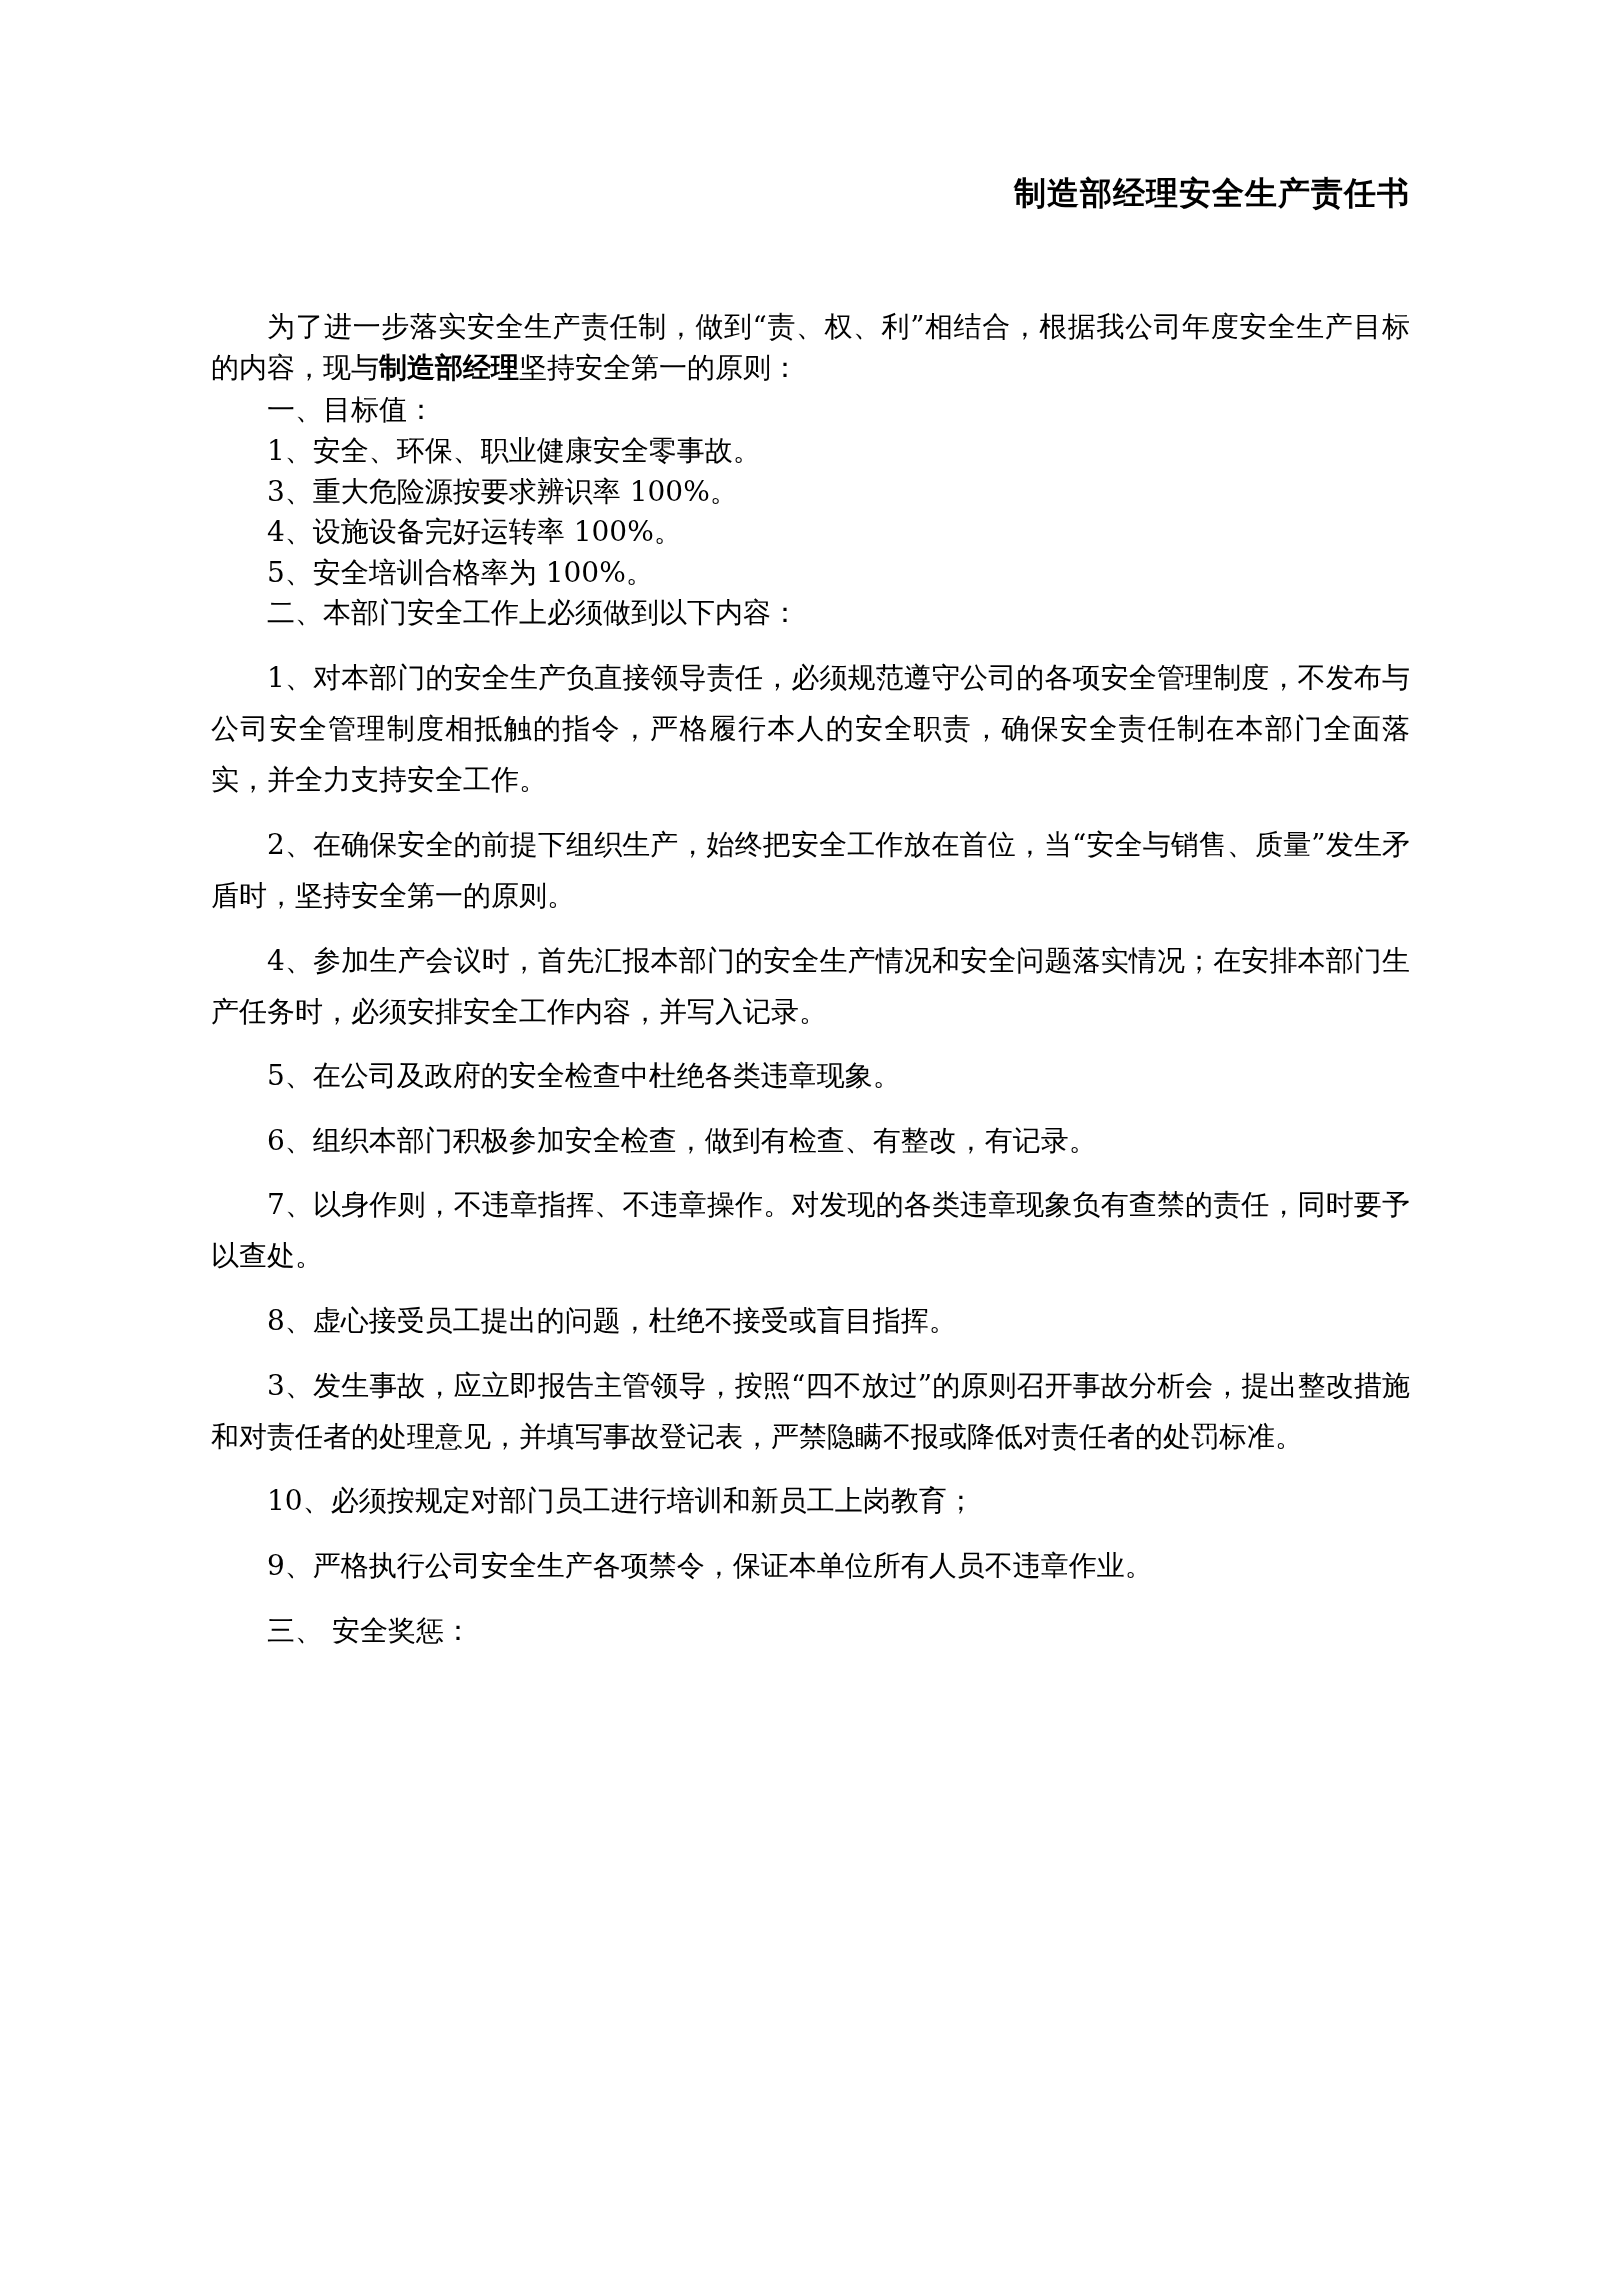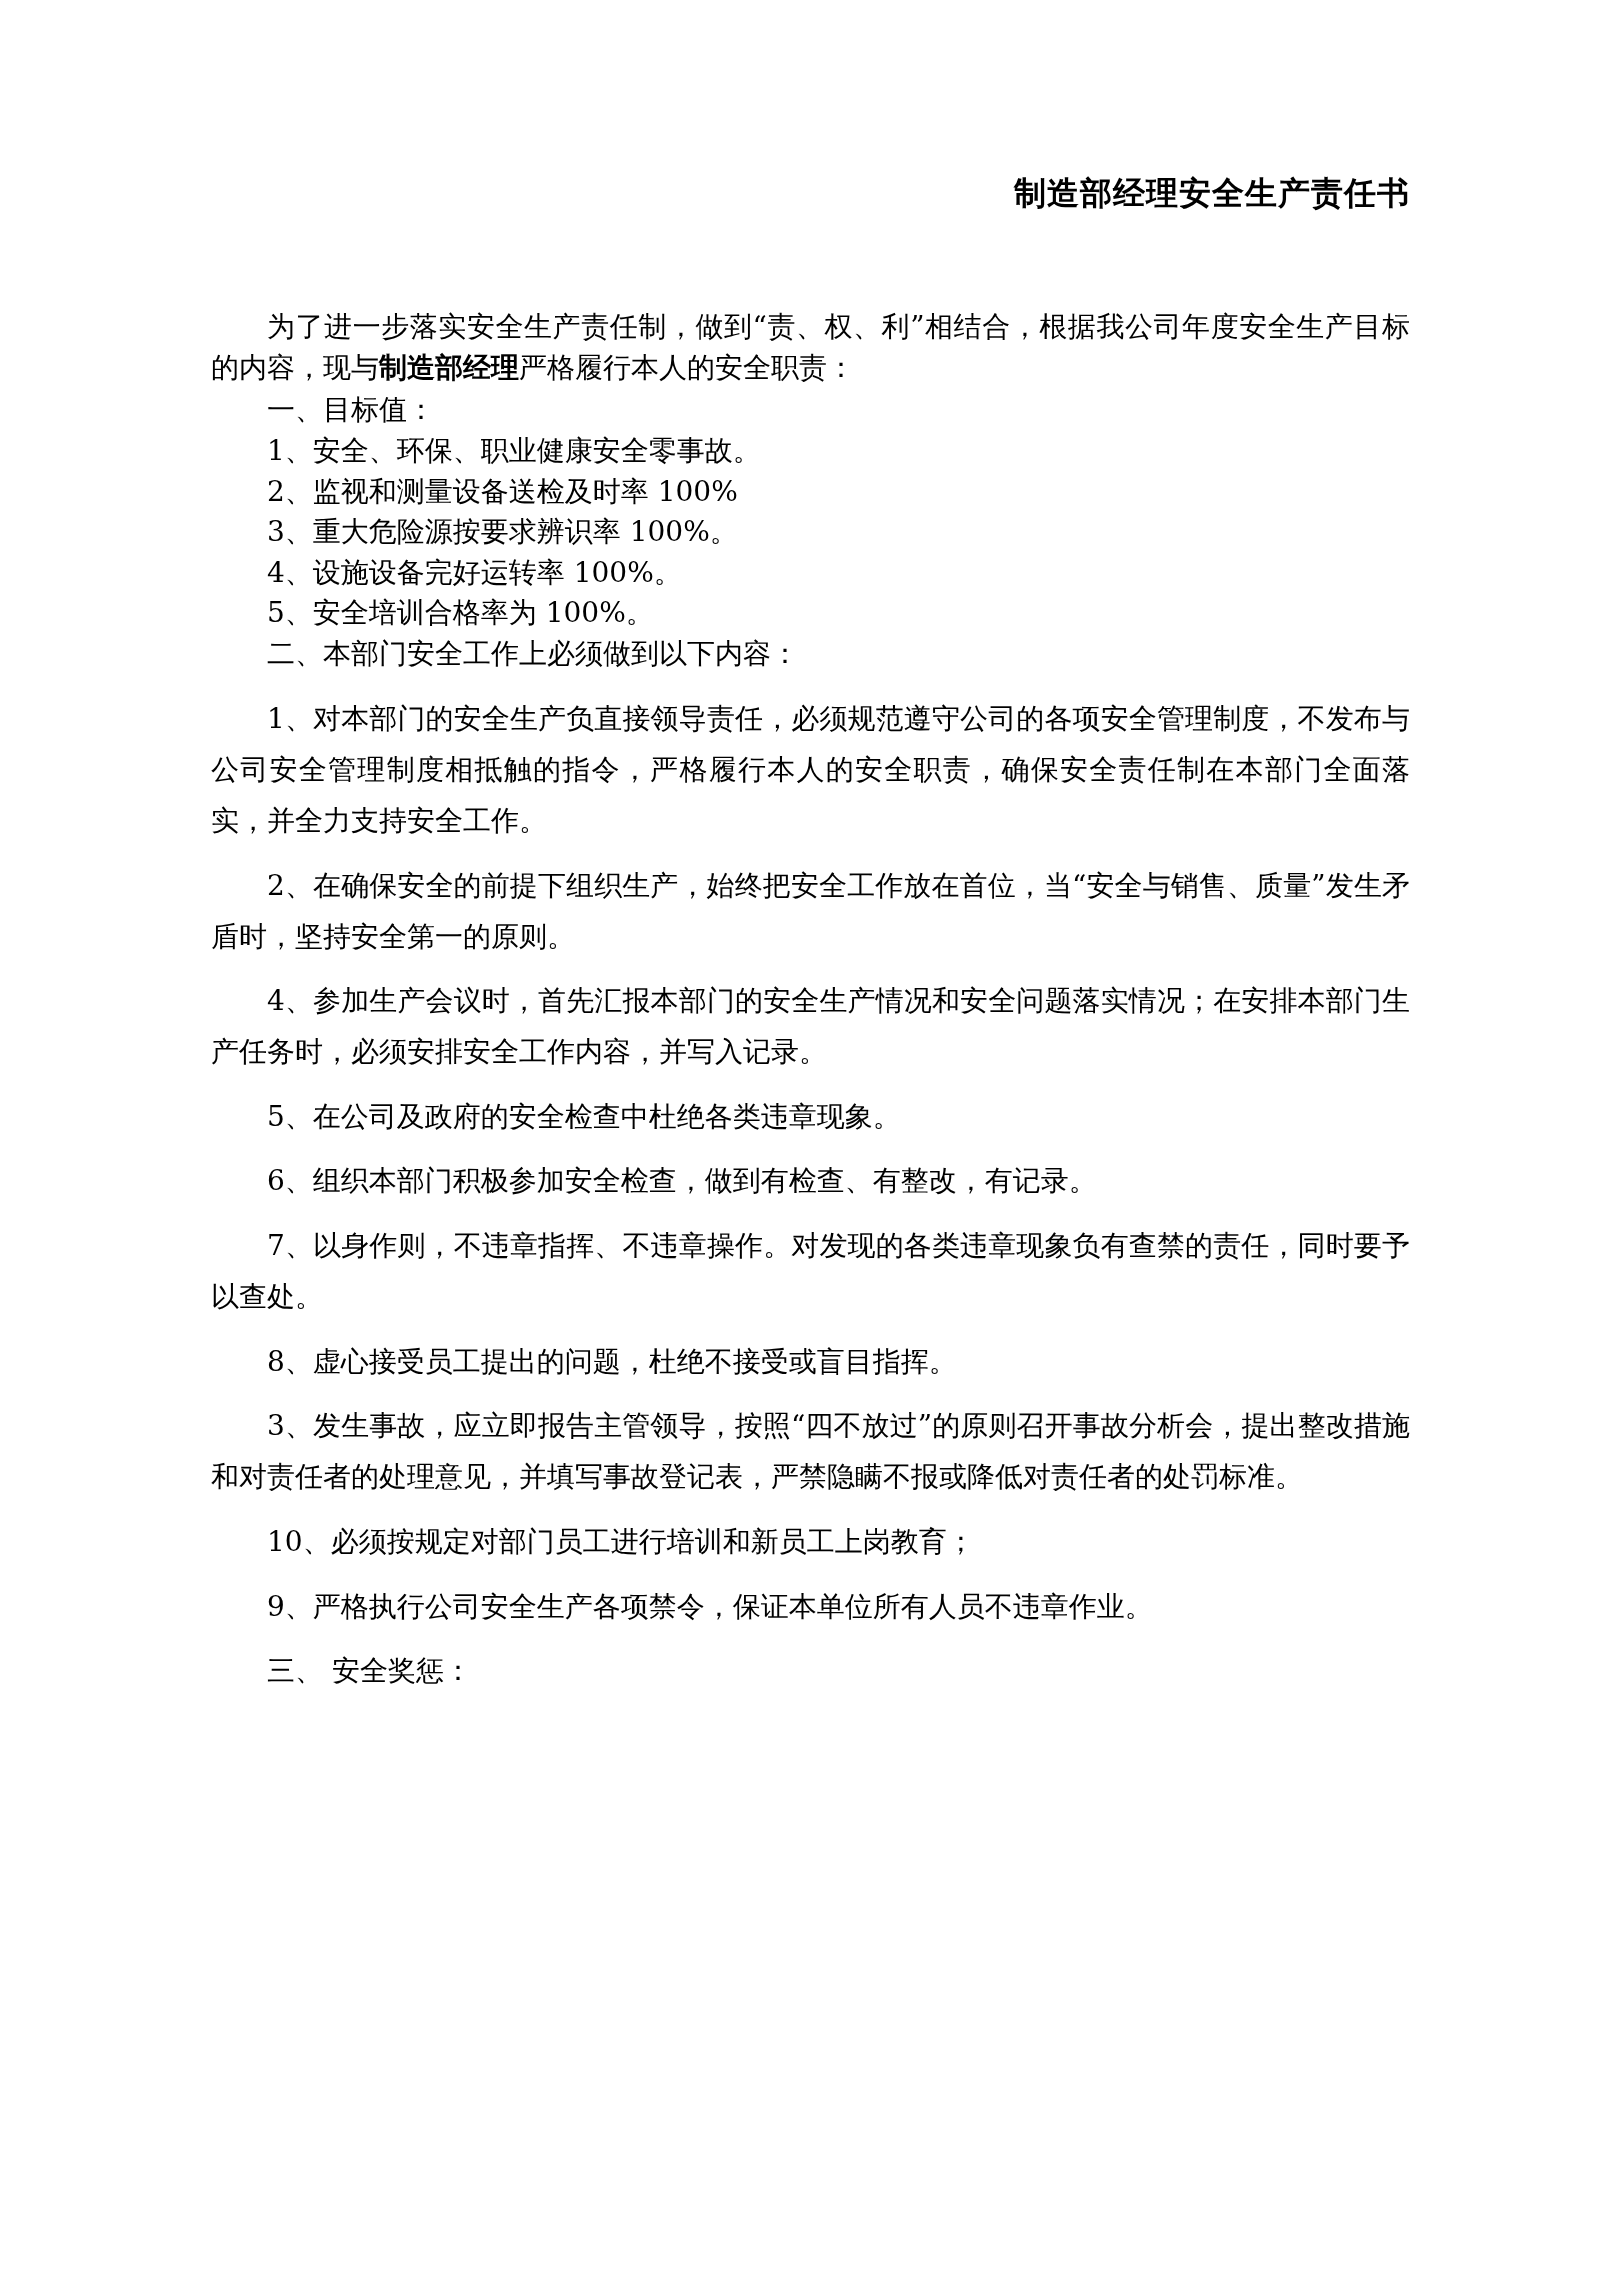--- a/index.html
+++ b/index.html
@@ -57,25 +57,24 @@
     margin-top: 19.6px;
   }
 </style>
 </head>
 <body>
 
 <div class="page">
 
   <h1 class="doc-title">制造部经理安全生产责任书</h1>
 
-  <p class="para intro"><span>为了进一步落实安全生产责任制，做到“责、权、利”相结合，根据我公司年度安全生产目标的内容，现与</span><b>制造部经理</b><span>严格履行本人的安全职责：</span></p>
+  <p class="para intro"><span>为了进一步落实安全生产责任制，做到“责、权、利”相结合，根据我公司年度安全生产目标的内容，现与</span><b>制造部经理</b><span>坚持安全第一的原则：</span></p>
 
   <p class="para tight">一、目标值：</p>
   <p class="para tight">1、安全、环保、职业健康安全零事故。</p>
-  <p class="para tight">2、监视和测量设备送检及时率 100%</p>
   <p class="para tight">3、重大危险源按要求辨识率 100%。</p>
   <p class="para tight">4、设施设备完好运转率 100%。</p>
   <p class="para tight">5、安全培训合格率为 100%。</p>
 
   <p class="para tight">二、本部门安全工作上必须做到以下内容：</p>
 
   <p class="para loose first-loose">1、对本部门的安全生产负直接领导责任，必须规范遵守公司的各项安全管理制度，不发布与公司安全管理制度相抵触的指令，严格履行本人的安全职责，确保安全责任制在本部门全面落实，并全力支持安全工作。</p>
   <p class="para loose">2、在确保安全的前提下组织生产，始终把安全工作放在首位，当“安全与销售、质量”发生矛盾时，坚持安全第一的原则。</p>
   <p class="para loose">4、参加生产会议时，首先汇报本部门的安全生产情况和安全问题落实情况；在安排本部门生产任务时，必须安排安全工作内容，并写入记录。</p>
   <p class="para loose">5、在公司及政府的安全检查中杜绝各类违章现象。</p>

